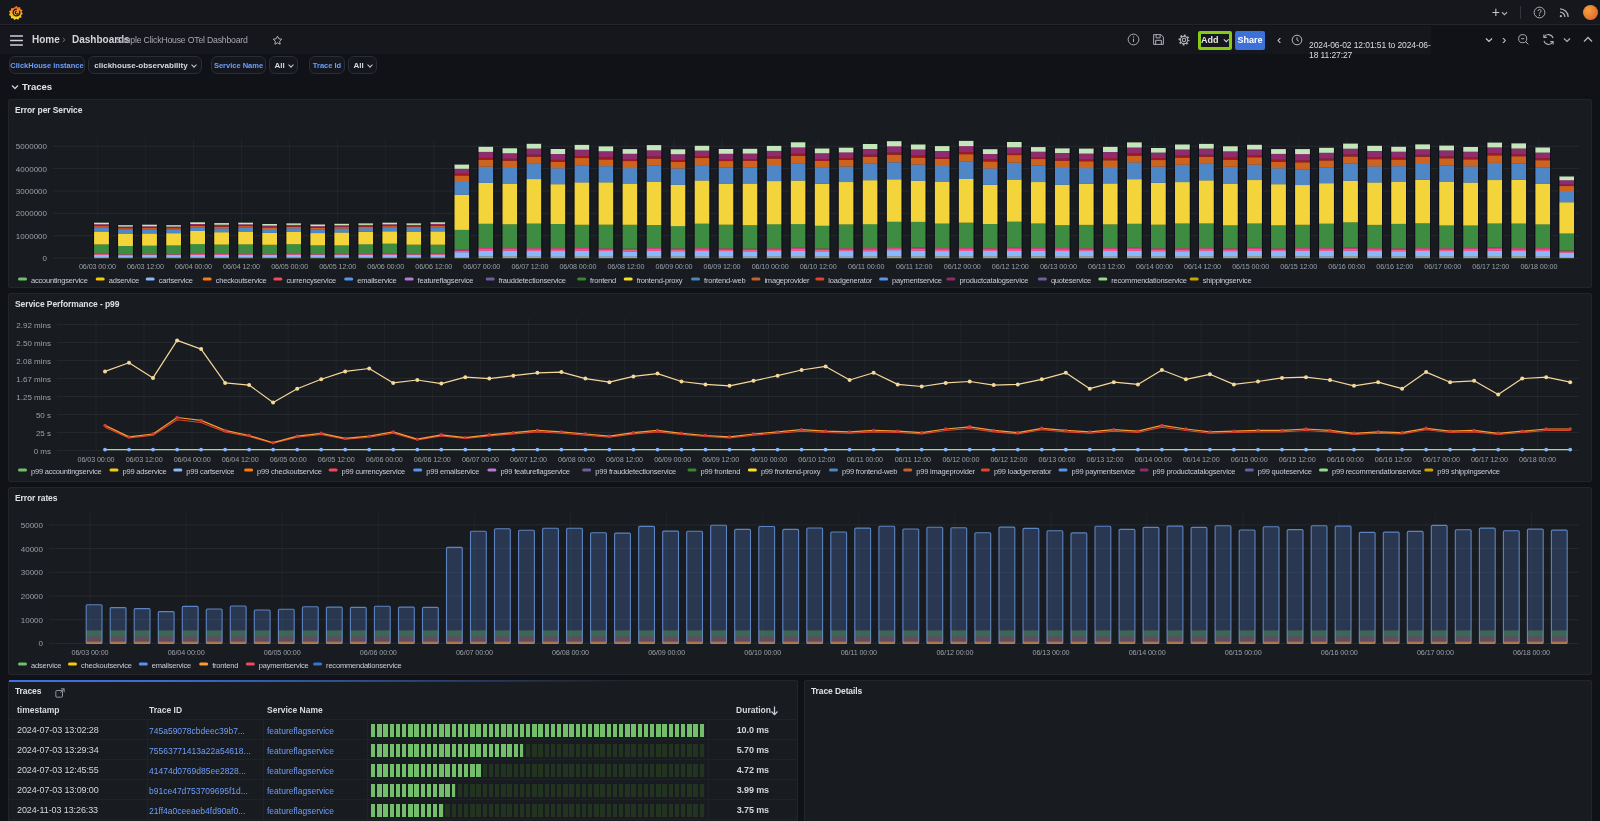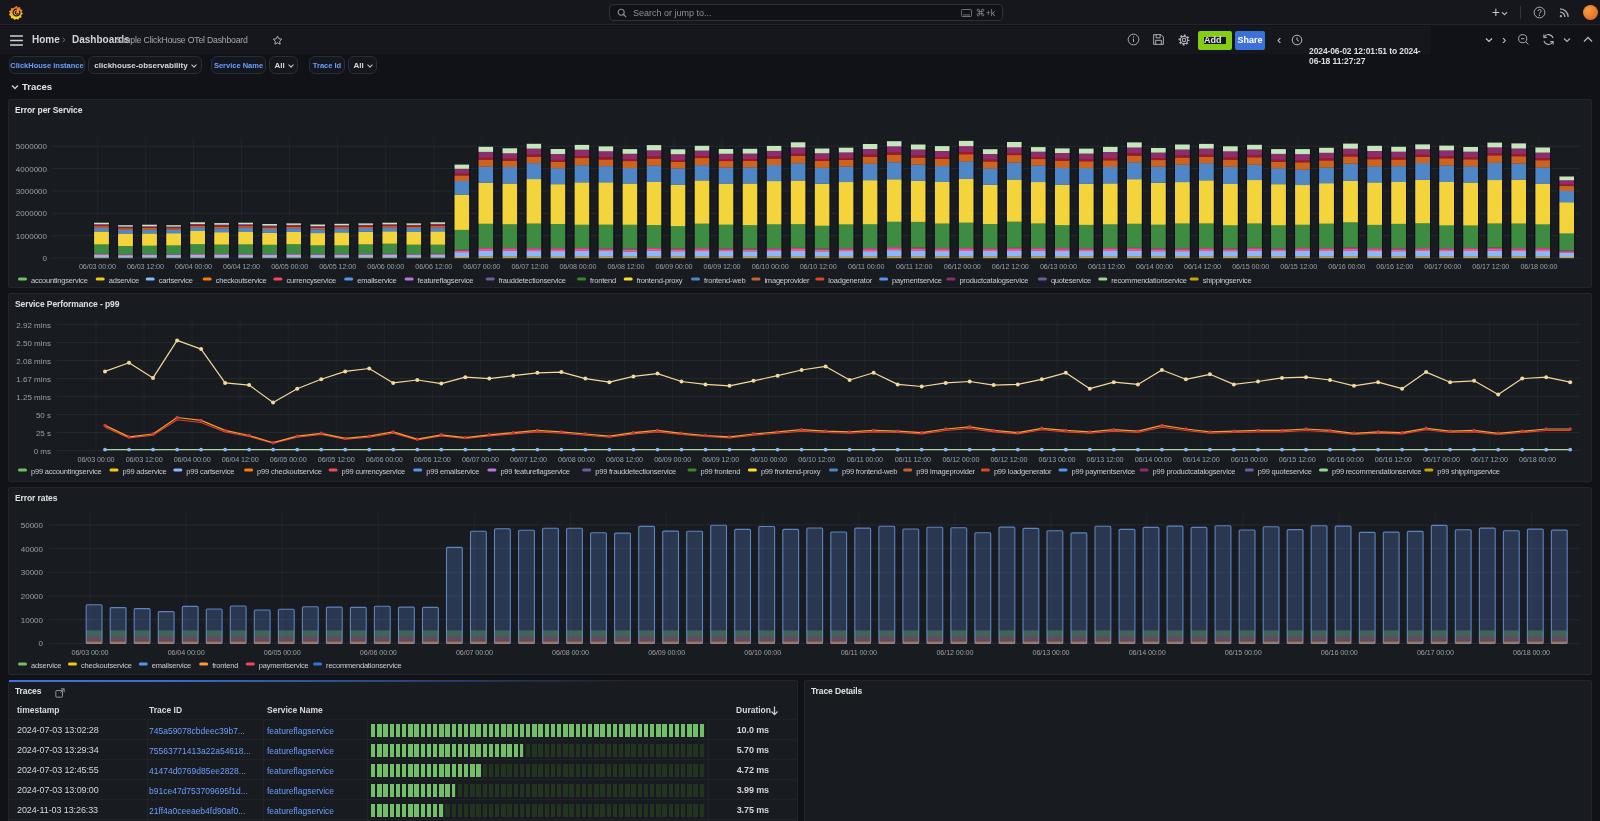--- a/index.html
+++ b/index.html
@@ -11,24 +11,24 @@
 #navright svg{margin-left:12px}
 #navright .vdiv{width:1px;height:13px;background:#33353c;margin-left:12px}
 #avatar{width:15px;height:15px;border-radius:50%;margin-left:12px;background:radial-gradient(circle at 35% 35%,#f6a13c,#d95a28)}
 #toolbar{position:absolute;left:0;top:26px;width:1431px;height:28px;background:#16171d}
 #toolbar svg,#toolbar span{position:absolute}
 .bc{font-size:10px;color:#d3d4da;top:8px;white-space:nowrap}
 .bc.b{font-weight:bold}
 .bc.dim{color:#a6a8af;font-size:8.7px;top:9px;letter-spacing:-0.2px}
 .bsep{color:#6e7076;font-size:11px;top:7px}
 .btn{display:inline-flex;align-items:center;justify-content:center;height:19px;border-radius:2px;font-size:9px;font-weight:bold;color:#e6e7eb;top:4.5px}
-.btn.ghost{border:6px solid #84cc16;width:34px}
+.btn.ghost{border:3px solid #84cc16;width:34px}
 .btn.primary{background:#3d71d9;color:#fff;width:30px}
 .chev{color:#c8c9cf;font-size:13px;top:6px}
-.trange{font-size:8.5px;color:#dcdde1;font-weight:bold;letter-spacing:-0.1px;top:20px}
+.trange{font-size:8.5px;color:#dcdde1;font-weight:normal;letter-spacing:-0.1px;top:14px}
 #filters{position:absolute;left:0;top:55px;width:1600px;height:24px}
 .vlabel,.vval{position:absolute;top:1px;height:18px;border:1px solid #2b2d34;border-radius:6px;display:inline-flex;align-items:center;justify-content:center;white-space:nowrap}
 .vlabel{color:#6e9fff;font-weight:bold;background:#15171e;font-size:7.5px}
 .vval{color:#d8d9de;font-weight:bold;background:#15171e;font-size:8px}
 .car{display:inline-block;width:4px;height:4px;border-right:1.2px solid #c9cad0;border-bottom:1.2px solid #c9cad0;transform:rotate(45deg);margin:0 0 1px 4px}
 #sect{position:absolute;left:11px;top:81px;font-size:9.5px;font-weight:bold;color:#e3e4e8;display:flex;align-items:center}
 .panel{position:absolute;background:#181b1f;border:1px solid #23252b;border-radius:2px}
 .ptitle{position:absolute;left:6px;top:5px;font-size:8.5px;font-weight:bold;color:#dfe0e4;letter-spacing:-0.1px}
 .panel > svg.chart{position:absolute;left:0;top:0}
 
@@ -52,33 +52,20 @@
 <defs>
         <linearGradient id="lg1" x1="0" y1="1" x2="0" y2="0">
           <stop offset="0" stop-color="#fcee1f"></stop>
           <stop offset="1" stop-color="#f05a28"></stop>
         </linearGradient>
       </defs>
 <path fill="url(#lg1)" d="M12 1l2.2 2.9 3.5-.9.6 3.6 3.4 1.4-1.6 3.2 2.1 2.9-2.9 2.1.6 3.6-3.6.4-1.4 3.3-3.2-1.5-3 2-2-3-3.6.2-.2-3.6-3.2-1.7 1.9-3-1.7-3.2 3.3-1.3.1-3.6 3.6.3z"></path>
 <path d="M12.6 6.8a5.4 5.4 0 1 0 4.8 5.4c0-1.1-.3-2.1-.9-3" stroke="#191a20" stroke-width="2" fill="none"></path>
 <path d="M12.4 10a2.3 2.3 0 1 0 2.2 2.6" stroke="#191a20" stroke-width="1.8" fill="none"></path>
 </svg>
-    <div id="search">
-      <svg width="10" height="10" viewBox="0 0 12 12" style="margin:0 6px 0 0">
-        <circle cx="5" cy="5" r="3.6" fill="none" stroke="#8e8e99" stroke-width="1.3"></circle>
-        <path d="M7.8 7.8 L11 11" stroke="#8e8e99" stroke-width="1.3"></path>
-      </svg>
-      <span>Search or jump to...</span>
-      <span class="kbd"><svg width="11" height="8" viewBox="0 0 14 10" style="margin-right:4px">
-          <rect x="0.5" y="0.5" width="13" height="9" rx="1.5" fill="none" stroke="#8e8e99"></rect>
-          <path d="M2.5 7.5h9" stroke="#8e8e99"></path>
-        </svg><svg width="9" height="9" viewBox="0 0 24 24" style="margin-right:1px">
-          <path d="M18 3a3 3 0 0 0-3 3v12a3 3 0 0 0 3 3 3 3 0 0 0 3-3 3 3 0 0 0-3-3H6a3 3 0 0 0-3 3 3 3 0 0 0 3 3 3 3 0 0 0 3-3V6a3 3 0 0 0-3-3 3 3 0 0 0-3 3 3 3 0 0 0 3 3h12a3 3 0 0 0 3-3 3 3 0 0 0-3-3z" fill="none" stroke="#8e8e99" stroke-width="2"></path>
-        </svg>+k</span>
-    </div>
     <div id="navright">
 <span class="plus">+</span>
       <svg width="7" height="5" viewBox="0 0 8 6" style="margin:1px 0 0 1px">
         <path d="M1 1.5l3 3 3-3" stroke="#aeb0b6" stroke-width="1.3" fill="none"></path>
       </svg>
 <span class="vdiv"></span>
 <svg width="13" height="13" viewBox="0 0 16 16">
         <circle cx="8" cy="8" r="6.6" fill="none" stroke="#aeb0b6" stroke-width="1.2"></circle>
         <path d="M6.2 6.2a1.9 1.9 0 1 1 2.6 1.8c-.5.2-.8.5-.8 1v.4" fill="none" stroke="#aeb0b6" stroke-width="1.2"></path>
         <circle cx="8" cy="11.4" r="0.8" fill="#aeb0b6"></circle>

